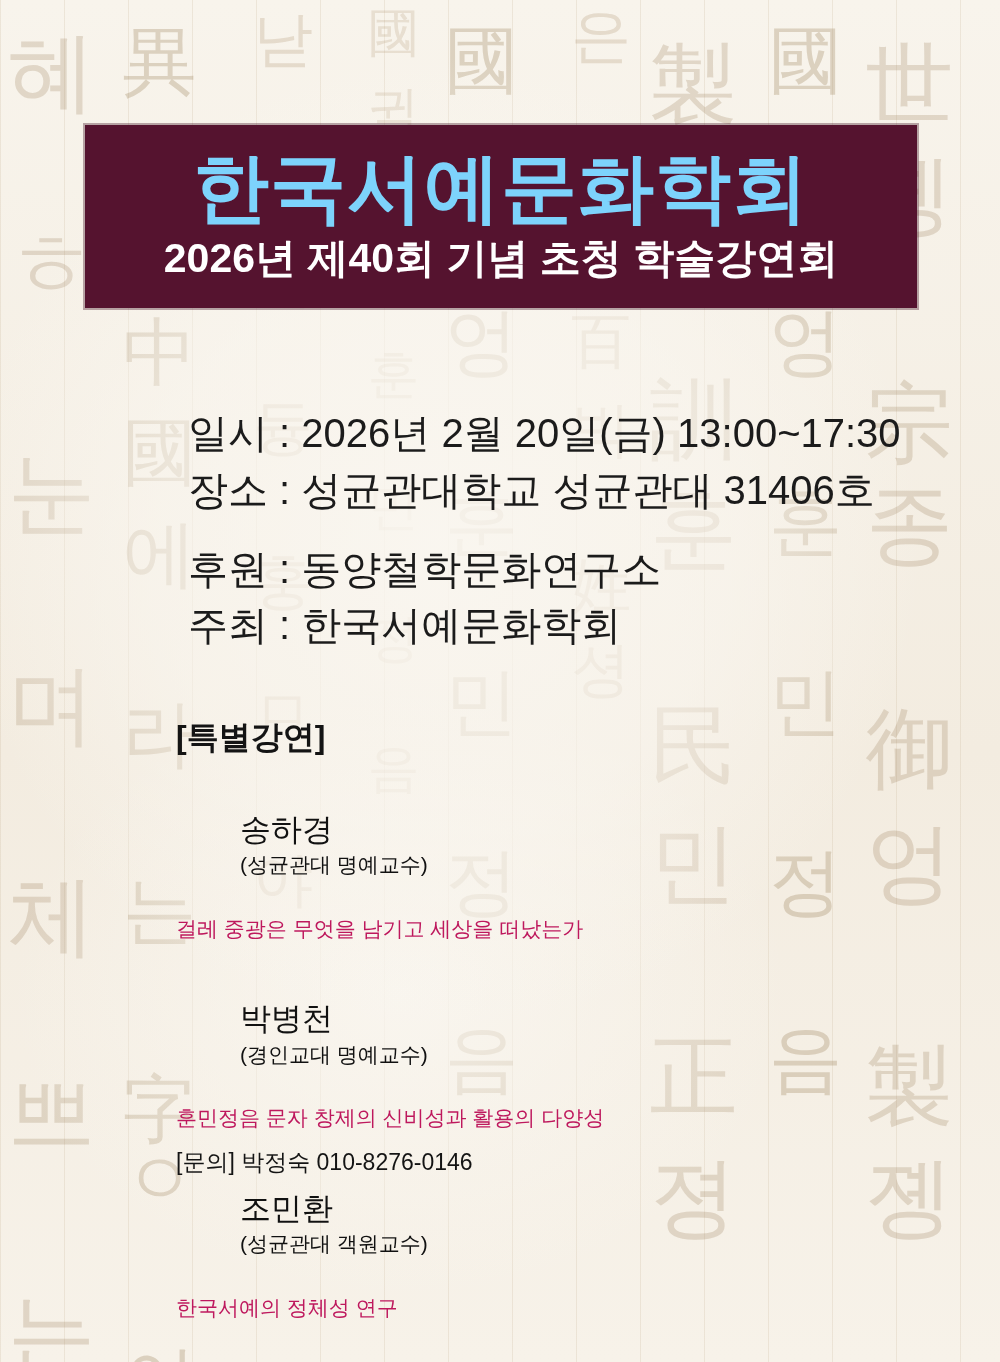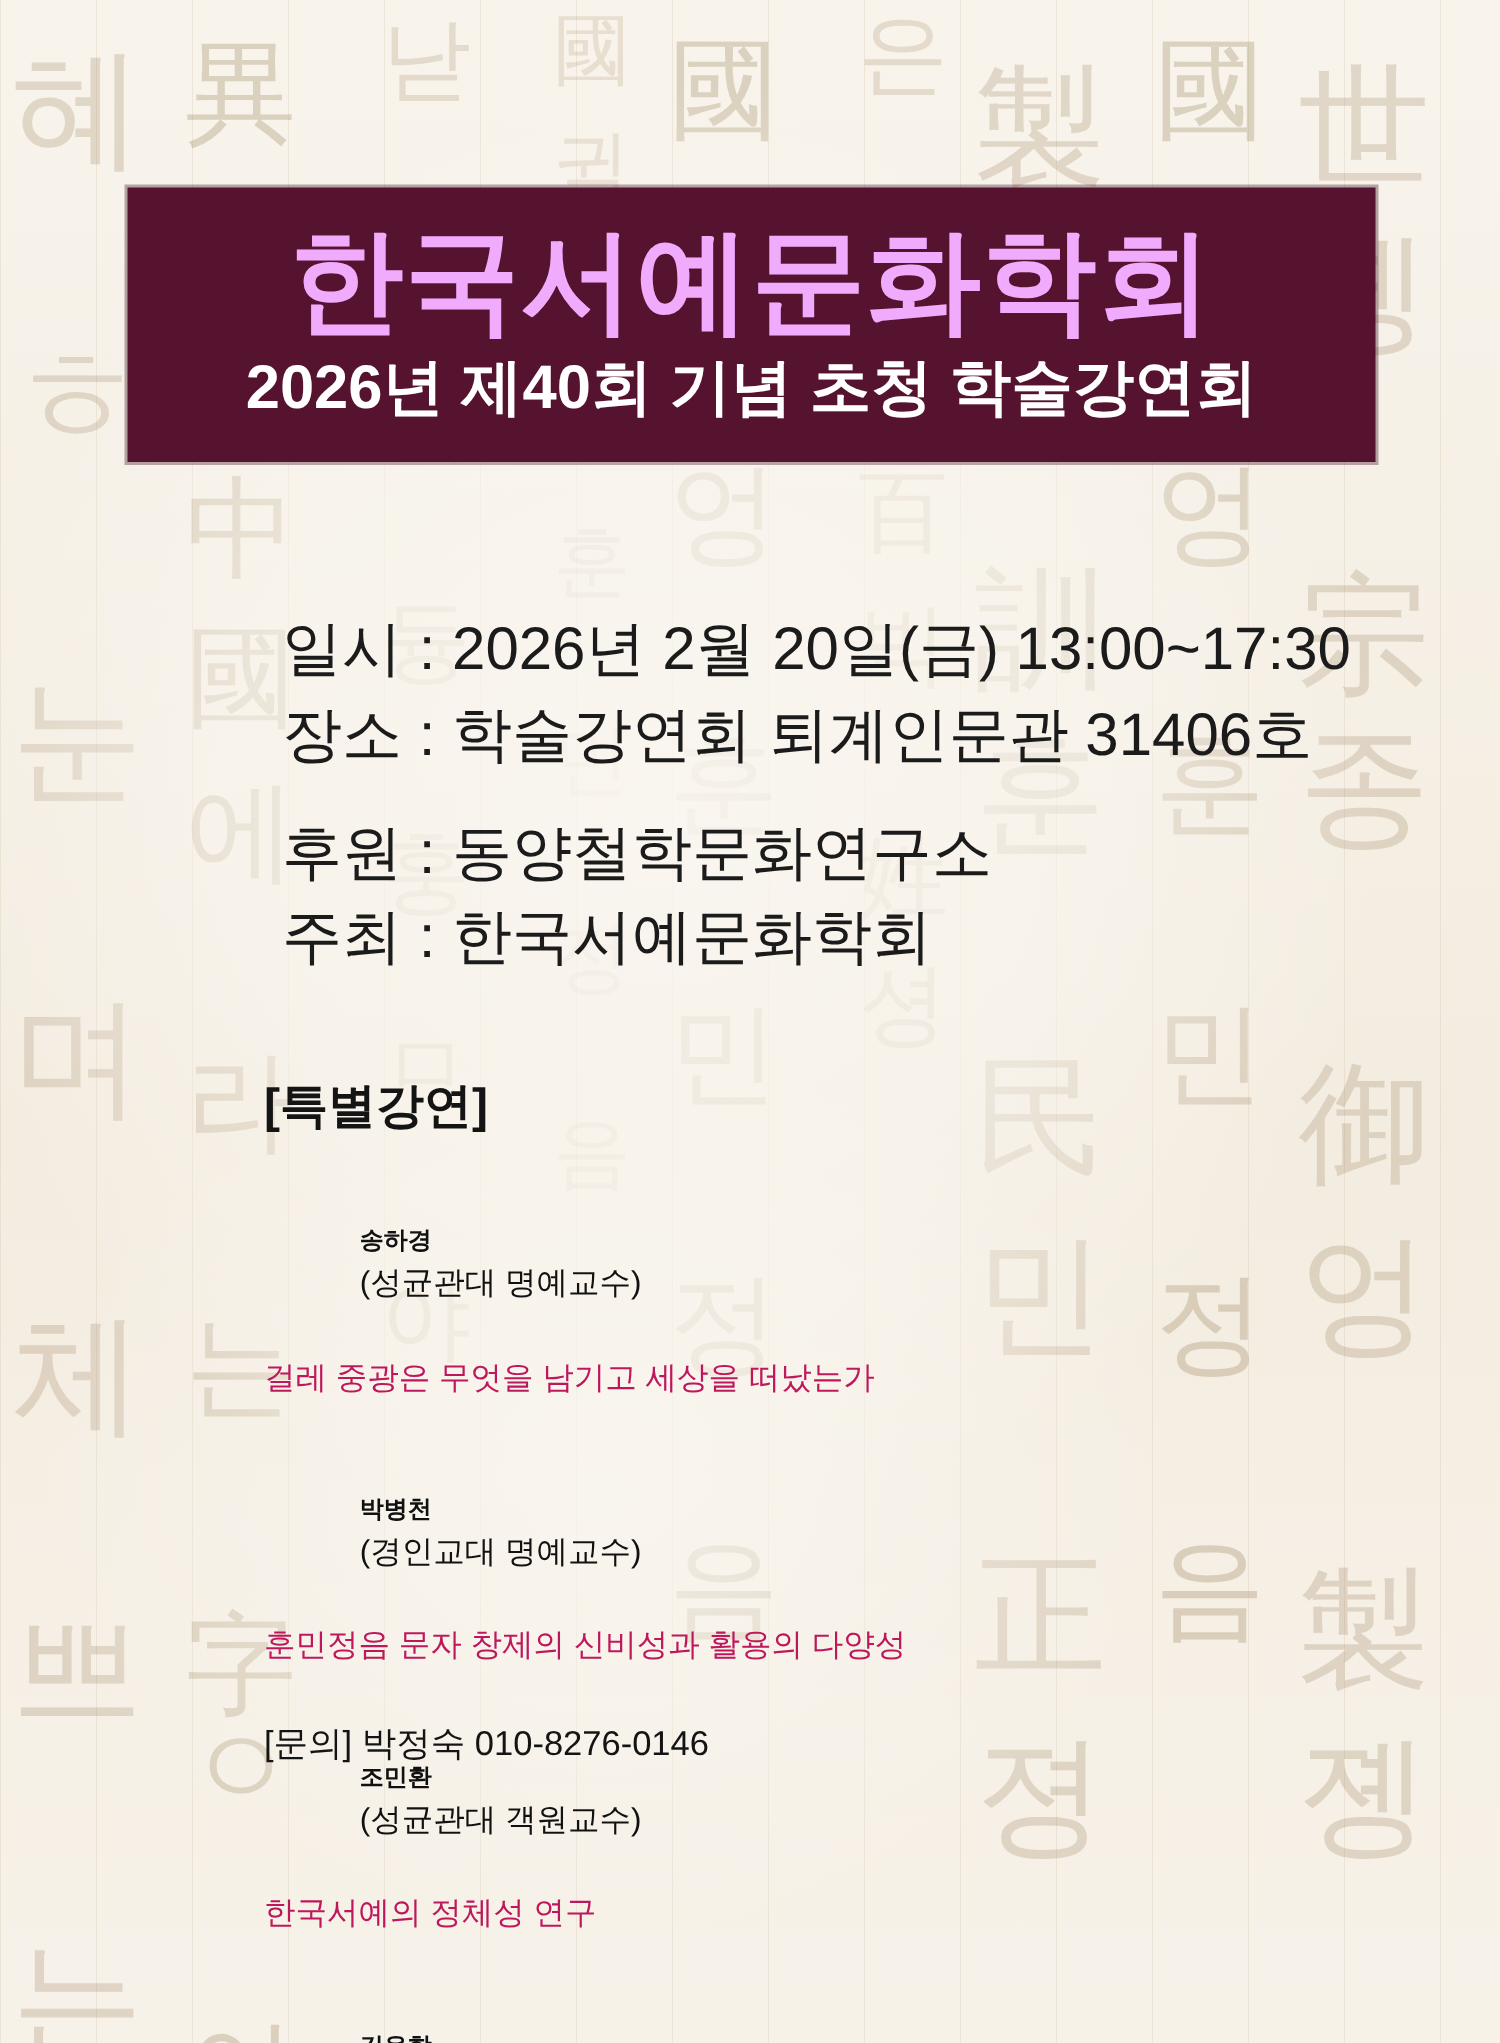--- a/index.html
+++ b/index.html
@@ -85,21 +85,21 @@
     position: absolute;
     left: 85px;
     top: 125px;
     width: 832px;
     background: #55132f;
     box-shadow: 0 0 0 2px rgba(60, 12, 32, 0.35);
     padding: 22px 0 26px 0;
     text-align: center;
   }
   .title-main {
-    color: #f0abfc;
+    color: #7dd3fc;
     font-size: 76px;
     font-weight: bold;
     letter-spacing: 1px;
     line-height: 1.08;
     margin: 0 0 6px 0;
   }
   .title-sub {
     color: #ffffff;
     font-size: 41px;
     font-weight: bold;
@@ -142,22 +142,22 @@
     margin-bottom: 26px;
   }
   .lecture-head {
     font-size: 23px;
     color: #111111;
     white-space: pre;
     line-height: 1.3;
     margin-bottom: 5px;
   }
   .lecture-name {
-    font-weight: bold;
-    font-size: 16px;
+    font-weight: normal;
+    font-size: 31px;
   }
   .lecture-affil {
     font-weight: normal;
     font-size: 21px;
   }
   .lecture-topic {
     font-size: 21px;
     color: #be185d;
     line-height: 1.35;
     white-space: pre;
@@ -195,21 +195,21 @@
 
   <div class="content">
 
     <div class="title-block">
       <div class="title-main">한국서예문화학회</div>
       <div class="title-sub">2026년 제40회 기념 초청 학술강연회</div>
     </div>
 
     <div class="info-block">
       <div class="info-line">일시 : 2026년 2월 20일(금) 13:00~17:30</div>
-      <div class="info-line">장소 : 학술강연회 퇴계인문관 31406호</div>
+      <div class="info-line">장소 : 성균관대학교 성균관대 31406호</div>
       <div class="info-gap"></div>
       <div class="info-line">후원 : 동양철학문화연구소</div>
       <div class="info-line">주최 : 한국서예문화학회</div>
     </div>
 
     <div class="section-heading">[특별강연]</div>
 
     <div class="lectures">
 
       <div class="lecture">

